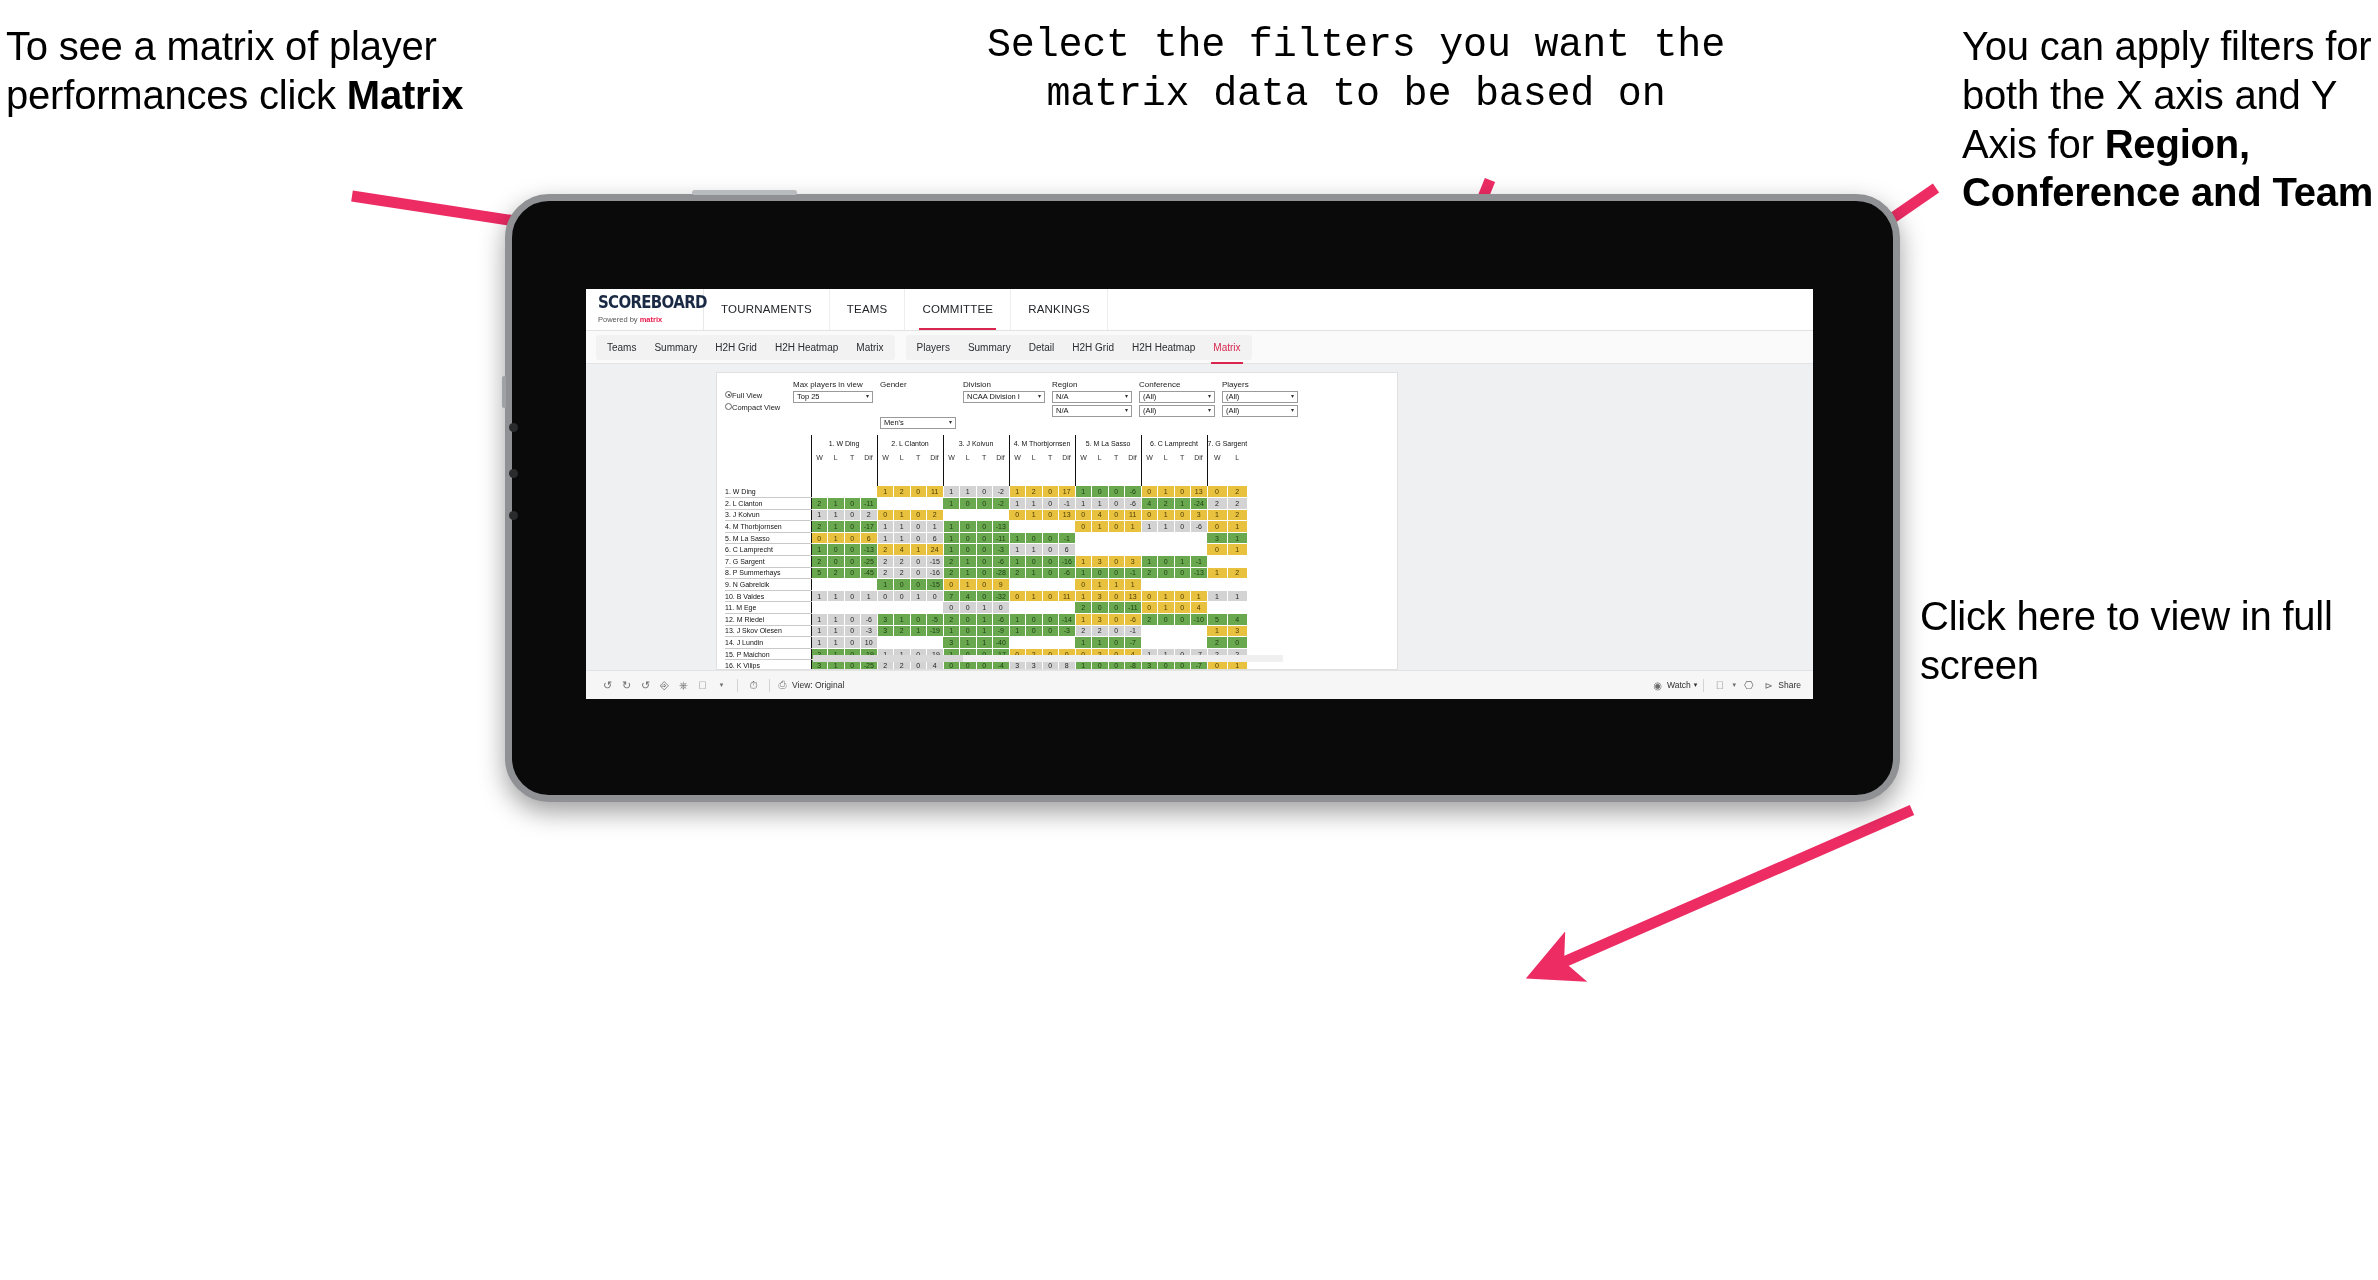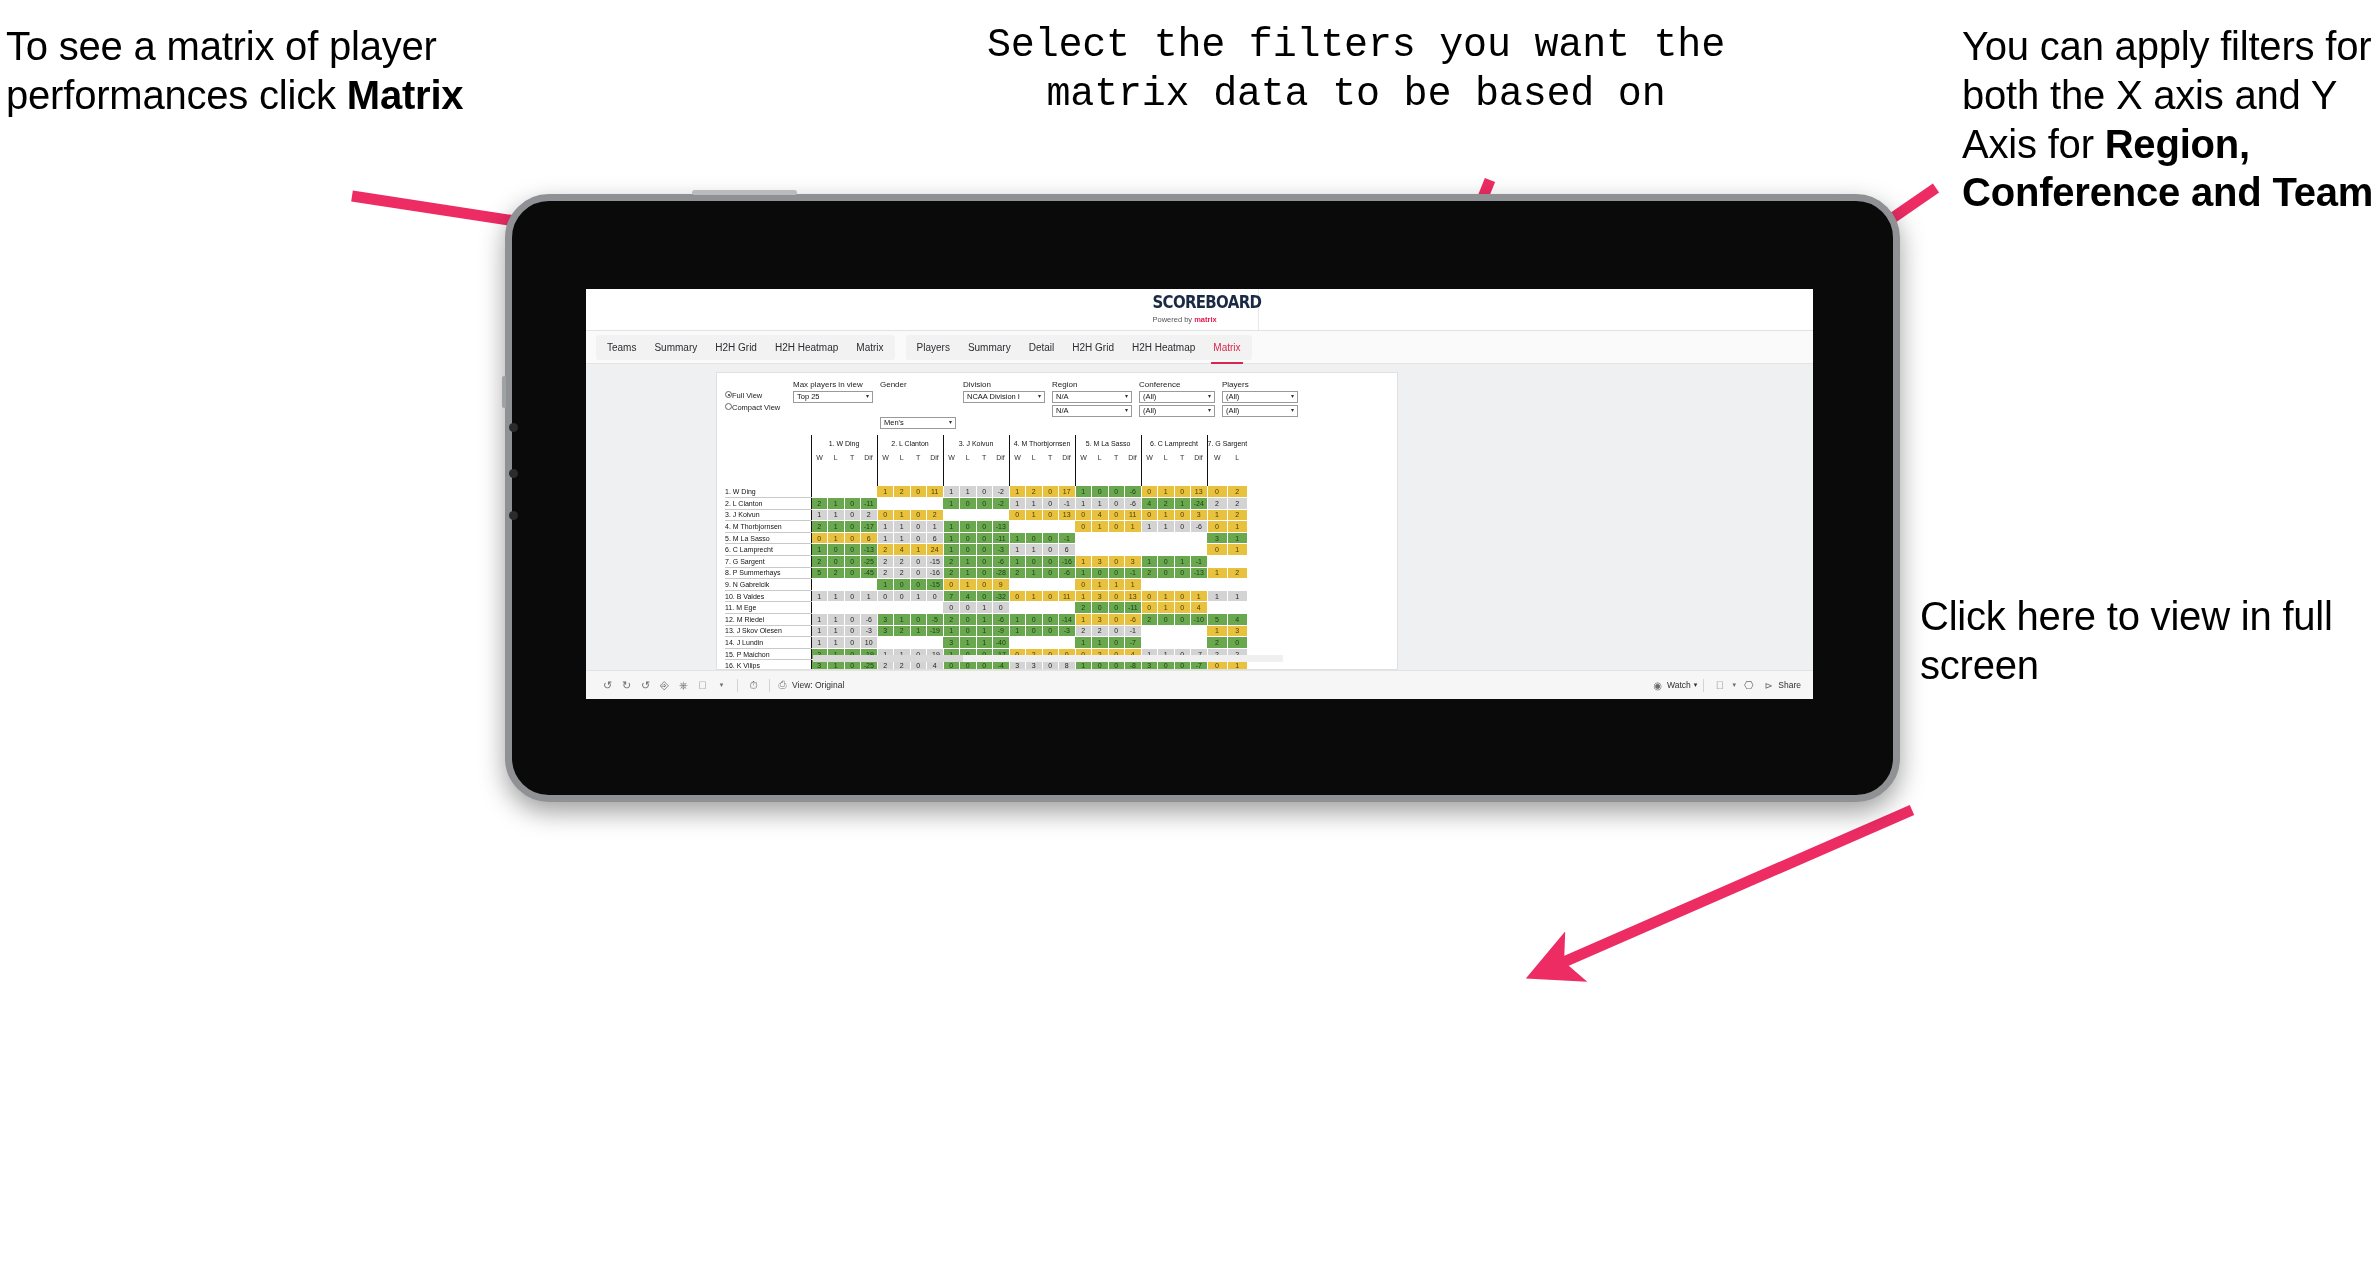--- a/index.html
+++ b/index.html
@@ -60,23 +60,22 @@
   #screen {
     position:absolute;
     left:74px; top:88px;
     width:1227px; height:410px;
     background:#ffffff;
     overflow:hidden;
   }
 
   
   #topnav {
-    height:42px; background:#fff; display:flex; align-items:center;
+    height:42px; background:#fff; display:flex; align-items:flex-end;
     border-bottom:1px solid #e2e2e2;
-    flex-direction:column;
   }
   .brand { width:118px; padding-left:12px; border-right:1px solid #e8e8e8; height:42px;
            display:flex; flex-direction:column; justify-content:center;}
   .brand-title {
     font-family:"DejaVu Sans", sans-serif;
     font-weight:700; font-size:15px; letter-spacing:-0.7px; color:#1b2a44;
     line-height:1;
     transform:scaleY(1.18); transform-origin:left center;
   }
   .brand-sub { font-size:7.5px; color:#555; margin-top:5px; }
@@ -209,20 +208,26 @@
   <div class="side-dot" id="dot2"></div>
   <div class="side-dot" id="dot3"></div>
 
   <div id="screen">
 
     <div id="topnav">
       <div class="brand">
         <div class="brand-title">SCOREBOARD</div>
         <div class="brand-sub"><span>Powered by </span><i>matrix</i></div>
       </div>
+      <div class="topnav-items" id="topnav-items">
+          <div class="topnav-item">TOURNAMENTS</div>
+          <div class="topnav-item">TEAMS</div>
+          <div class="topnav-item active">COMMITTEE</div>
+          <div class="topnav-item">RANKINGS</div>
+        </div>
     </div>
 
     <div id="subnav">
       <div class="subgroup" id="subgroup1">
           <div class="subitem">Teams</div>
           <div class="subitem">Summary</div>
           <div class="subitem">H2H Grid</div>
           <div class="subitem">H2H Heatmap</div>
           <div class="subitem">Matrix</div>
         </div>

